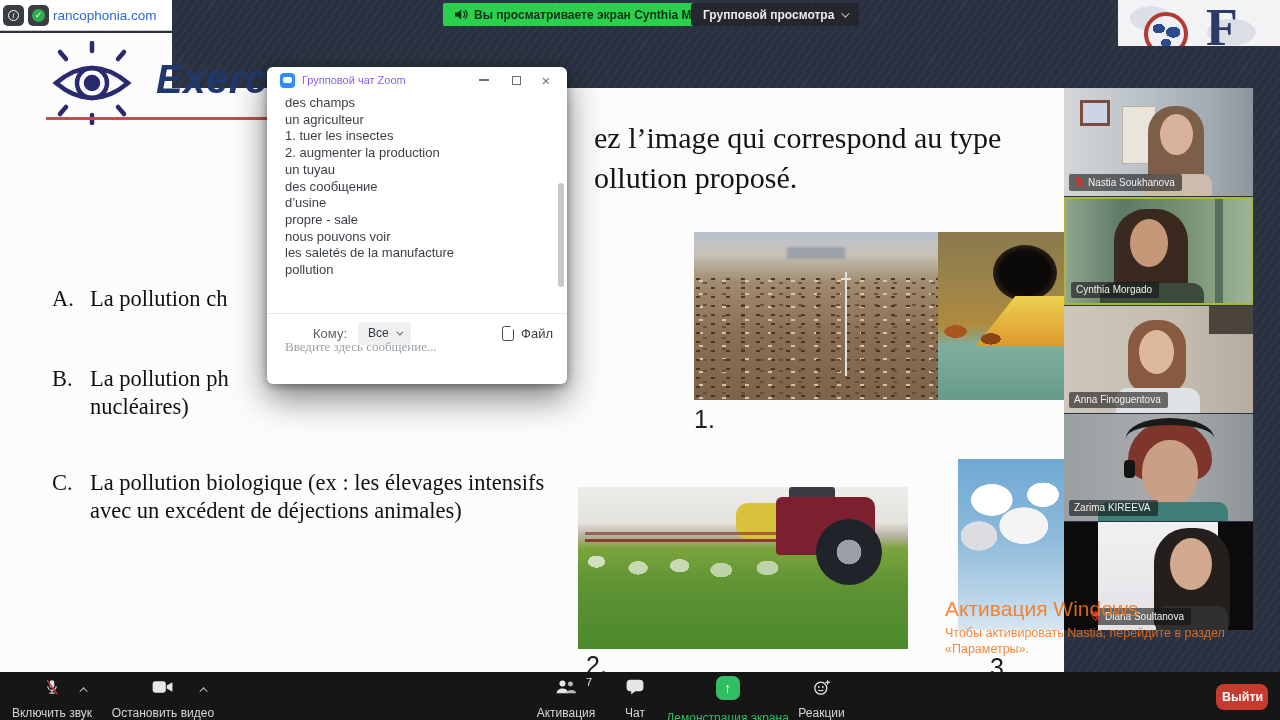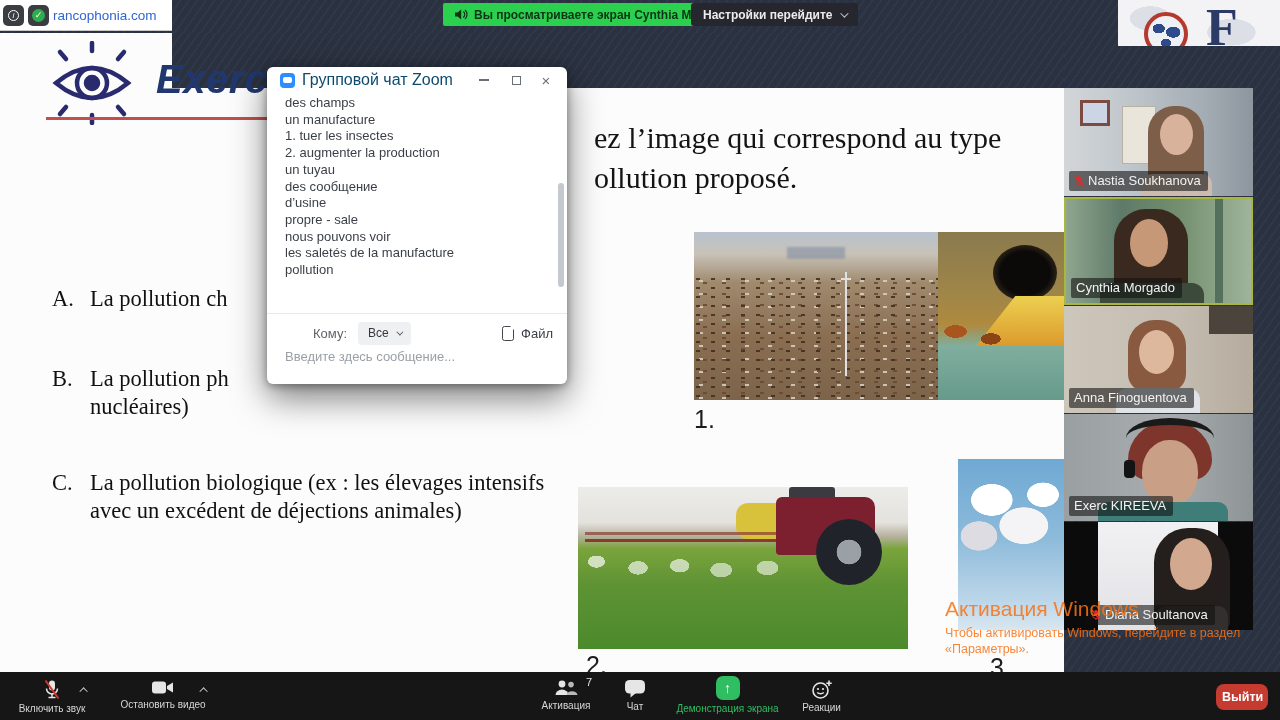--- a/index.html
+++ b/index.html
@@ -85,40 +85,40 @@
     background:linear-gradient(180deg,#6fa9d4 0%,#8cbada 45%,#b8d4e8 80%,#d8e6f0 100%);}
   .puff{position:absolute;left:-10%;top:6%;width:120%;height:60%;
     background-image:radial-gradient(34px 26px at 35% 30%,#fff 60%,transparent 62%),radial-gradient(40px 30px at 60% 55%,#f4f4f6 60%,transparent 62%),radial-gradient(30px 24px at 25% 65%,#dcdce2 60%,transparent 62%),radial-gradient(26px 20px at 75% 25%,#fff 60%,transparent 62%);}
 
   
   .chat-win{position:absolute;left:267px;top:67px;width:300px;height:317px;background:#fff;border-radius:6px;z-index:15;
     box-shadow:0 14px 34px rgba(0,0,0,.5),0 2px 8px rgba(0,0,0,.35);}
   .chat-titlebar{position:absolute;left:0;top:0;right:0;height:26px;display:flex;align-items:center;padding-left:13px;gap:7px;}
   .chat-app-ic{width:15px;height:15px;border-radius:4px;background:#2d8cff;position:relative;}
   .chat-app-ic::before{content:"";position:absolute;left:3px;top:4px;width:9px;height:6px;border-radius:2px;background:#fff;}
-  .chat-title{font-size:16px;color:#0c4a6e;}
+  .chat-title{font-size:11px;color:#8b5cf6;}
   .win-ctl{position:absolute;top:0;height:26px;width:30px;display:flex;align-items:center;justify-content:center;cursor:pointer;}
   .ctl-min{right:68px;} .ctl-max{right:36px;} .ctl-close{right:6px;color:#6a6f76;font-size:15px;line-height:1;}
   .ctl-min i{display:block;width:10px;height:1.5px;background:#6a6f76;}
   .ctl-max i{display:block;width:9px;height:9px;border:1.3px solid #6a6f76;}
   .chat-msgs{position:absolute;left:18px;top:28px;width:250px;}
   .chat-msg{font-size:13px;color:#3a3f47;line-height:16.7px;white-space:nowrap;}
   .chat-scroll{position:absolute;right:3px;top:32px;width:6px;height:208px;}
   .chat-thumb{position:absolute;right:0;top:84px;width:6px;height:104px;border-radius:3px;background:#c4c9cf;}
   .chat-divider{position:absolute;left:0;right:0;top:246px;height:1px;background:#e9e9e9;}
   .chat-footer{position:absolute;left:18px;top:253px;right:14px;height:26px;display:flex;align-items:center;margin-left:28px;}
   .to-label{font-size:13px;color:#5f6368;}
   .to-pill{margin-left:11px;height:23px;background:#eef0f2;border-radius:4px;display:flex;align-items:center;gap:7px;padding:0 10px;cursor:pointer;}
   .to-pill span{font-size:12px;color:#33363b;}
   .to-pill .chev{border-color:#55585e;width:5px;height:5px;}
   .file-btn{margin-left:auto;display:flex;align-items:center;gap:7px;cursor:pointer;}
   .doc-ic{width:12px;height:15px;border:1.6px solid #41464d;border-radius:2.5px;position:relative;}
   .doc-ic::before{content:"";position:absolute;right:-1.6px;top:-1.6px;border:3.5px solid;border-color:#fff #fff transparent transparent;}
   .file-label{font-size:13px;color:#3a3f47;}
-  .chat-input{position:absolute;left:16px;top:281px;width:250px;border:none;outline:none;font-size:13px;color:#404040;font-family:Liberation Sans, sans-serif;background:transparent;}
+  .chat-input{position:absolute;left:16px;top:271px;width:250px;border:none;outline:none;font-size:13px;color:#404040;font-family:Liberation Serif, serif;background:transparent;}
   .chat-input::placeholder{color:#9aa0a6;}
 
   
   .videos{position:absolute;left:1064px;top:88px;width:189px;height:542px;z-index:20;}
   .tile{position:absolute;left:0;width:189px;background:#101010;overflow:hidden;cursor:pointer;}
   .t1{top:0;height:108px;background:linear-gradient(90deg,#d3d6d9 0%,#bfc6cb 35%,#a3abb3 75%,#8d959e 100%);}
   .t2{top:109px;height:108px;background:linear-gradient(90deg,#8fa58f 0%,#5e7a68 30%,#74906f 62%,#9fb49b 100%);border:2px solid #a9b83d;}
   .t3{top:218px;height:107px;background:linear-gradient(90deg,#cdc6ba 0%,#c4bcb0 60%,#b5ac9e 100%);}
   .t4{top:326px;height:107px;background:linear-gradient(90deg,#9aa0a2 0%,#a8acae 55%,#8e9496 100%);}
   .t5{top:434px;height:108px;background:#0b0b0b;}
@@ -139,33 +139,33 @@
   .t4 .hair{left:64px;top:8px;width:84px;height:58px;border-radius:38px 38px 20px 20px;background:#7e352b;}
   .t4 .face{left:78px;top:26px;width:56px;height:66px;border-radius:48%;background:#c9a085;}
   .t4 .band{position:absolute;left:62px;top:4px;width:88px;height:40px;border-radius:50%;border-top:7px solid #1a1a1a;}
   .t4 .cup{position:absolute;left:60px;top:46px;width:11px;height:18px;border-radius:4px;background:#141414;}
   .t4 .torso{left:34px;top:88px;width:130px;height:19px;border-radius:10px 10px 0 0;background:#3f7d78;}
   .t5 .vid{position:absolute;left:34px;top:0;width:120px;height:108px;background:linear-gradient(180deg,#f1f1f3,#e2e2e6);}
   .t5 .hair{left:56px;top:6px;width:76px;height:102px;border-radius:34px 34px 8px 8px;background:#241f1d;}
   .t5 .face{left:72px;top:16px;width:42px;height:52px;border-radius:50%;background:#d2a88e;}
   .t5 .torso{left:58px;top:84px;width:72px;height:24px;border-radius:10px 10px 0 0;background:#32302e;}
   .plate{position:absolute;left:5px;bottom:5px;display:flex;align-items:center;gap:4px;background:rgba(15,15,15,.58);padding:2px 7px 3px 5px;border-radius:2px;}
-  .plate span{font-size:13px;color:#f2f2f2;white-space:nowrap;}
+  .plate span{font-size:10px;color:#f2f2f2;white-space:nowrap;}
   .t5 .plate{left:22px;}
 
   
   .watermark{position:absolute;left:945px;top:597px;z-index:30;color:#f97316;opacity:.85;pointer-events:none;}
   .wm1{font-size:21px;}
   .wm2{font-size:12.5px;margin-top:5px;}
   .wm3{font-size:12.5px;margin-top:2px;}
 
   
   .toolbar{position:absolute;left:0;top:672px;width:1280px;height:48px;background:#161616;z-index:40;}
   .tb-btn{position:absolute;top:0;height:48px;display:flex;flex-direction:column;align-items:center;justify-content:flex-start;padding-top:7px;cursor:pointer;}
-  .tb-label{font-size:10px;color:#d6d6d6;margin-top:3px;white-space:nowrap;}
+  .tb-label{font-size:12px;color:#d6d6d6;margin-top:11px;white-space:nowrap;}
   .tb-chev{position:absolute;top:15px;}
   .btn-mute{left:4px;width:96px;} .btn-mute .tb-chev{right:12px;}
   .btn-video{left:104px;width:118px;} .btn-video .tb-chev{right:14px;}
   .btn-participants{left:516px;width:100px;}
   .btn-chat{left:610px;width:50px;}
   .btn-share{left:645px;width:165px;}
   .btn-share .tb-label{color:#2fbe62;}
   .btn-reactions{left:784px;width:75px;}
   .pcount{position:absolute;top:4px;margin-left:46px;font-size:11px;color:#e6e6e6;}
   .share-ic{width:24px;height:24px;margin-top:-3px;background:#2fbe62;border-radius:7px;color:#fff;font-size:14px;font-weight:bold;line-height:24px;text-align:center;}
@@ -255,21 +255,21 @@
 
   <div class="banner">
     <svg width="14" height="13" viewBox="0 0 14 13">
       <path d="M1 4.5 h2.6 L7.2 1.4 v10.2 L3.6 8.5 H1 Z" fill="#0e3317"></path>
       <path d="M9.3 3.6 a3.6 3.6 0 0 1 0 5.8 M11 2 a6 6 0 0 1 0 9" stroke="#0e3317" stroke-width="1.2" fill="none"></path>
     </svg>
     <span class="banner-text">Вы просматриваете экран Cynthia Morgado</span>
   </div>
 
   <div class="view-settings">
-    <span>Настройки перейдите</span>
+    <span>Групповой просмотра</span>
     <i class="chev down"></i>
   </div>
 
   <div class="logo-box">
     <div class="logo-globe"></div>
     <div class="logo-f">F</div>
   </div>
 
   <div class="chat-win">
     <div class="chat-titlebar">
@@ -279,21 +279,21 @@
     <div class="win-ctl ctl-min">
         <i></i>
       </div>
     <div class="win-ctl ctl-max">
         <i></i>
       </div>
     <div class="win-ctl ctl-close">×</div>
 
     <div class="chat-msgs">
       <div class="chat-msg">des champs</div>
-      <div class="chat-msg">un manufacture</div>
+      <div class="chat-msg">un agriculteur</div>
       <div class="chat-msg">1. tuer les insectes</div>
       <div class="chat-msg">2. augmenter la production</div>
       <div class="chat-msg">un tuyau</div>
       <div class="chat-msg">des сообщение</div>
       <div class="chat-msg">d’usine</div>
       <div class="chat-msg">propre - sale</div>
       <div class="chat-msg">nous pouvons voir</div>
       <div class="chat-msg">les saletés de la manufacture</div>
       <div class="chat-msg">pollution</div>
     </div>
@@ -355,21 +355,21 @@
       </div>
     </div>
 
     <div class="tile t4">
       <div class="hair"></div>
       <div class="band"></div>
       <div class="face"></div>
       <div class="cup"></div>
       <div class="torso"></div>
       <div class="plate">
-        <span>Exerc KIREEVA</span>
+        <span>Zarima KIREEVA</span>
       </div>
     </div>
 
     <div class="tile t5">
       <div class="vid">
         <div class="hair"></div>
         <div class="face"></div>
         <div class="torso"></div>
       </div>
       <div class="plate">
@@ -379,21 +379,21 @@
           <line x1="5" y1="9.5" x2="5" y2="11" stroke="#e02b2b" stroke-width="1"></line>
           <line x1="1" y1="1" x2="9" y2="11" stroke="#e02b2b" stroke-width="1.4"></line>
         </svg>
         <span>Diana Soultanova</span>
       </div>
     </div>
   </div>
 
   <div class="watermark">
     <div class="wm1">Активация Windows</div>
-    <div class="wm2">Чтобы активировать Windows, перейдите в раздел</div>
+    <div class="wm2">Чтобы активировать Nastia, перейдите в раздел</div>
     <div class="wm3">«Параметры».</div>
   </div>
 
   <div class="toolbar">
 
     <div class="tb-btn btn-mute">
       <svg width="20" height="21" viewBox="0 0 20 21">
         <rect x="7" y="1.5" width="6" height="10" rx="3" fill="#e6e6e6"></rect>
         <path d="M4.5 9.5 a5.5 5.5 0 0 0 11 0" stroke="#e6e6e6" stroke-width="1.5" fill="none"></path>
         <line x1="10" y1="15" x2="10" y2="18" stroke="#e6e6e6" stroke-width="1.5"></line>

